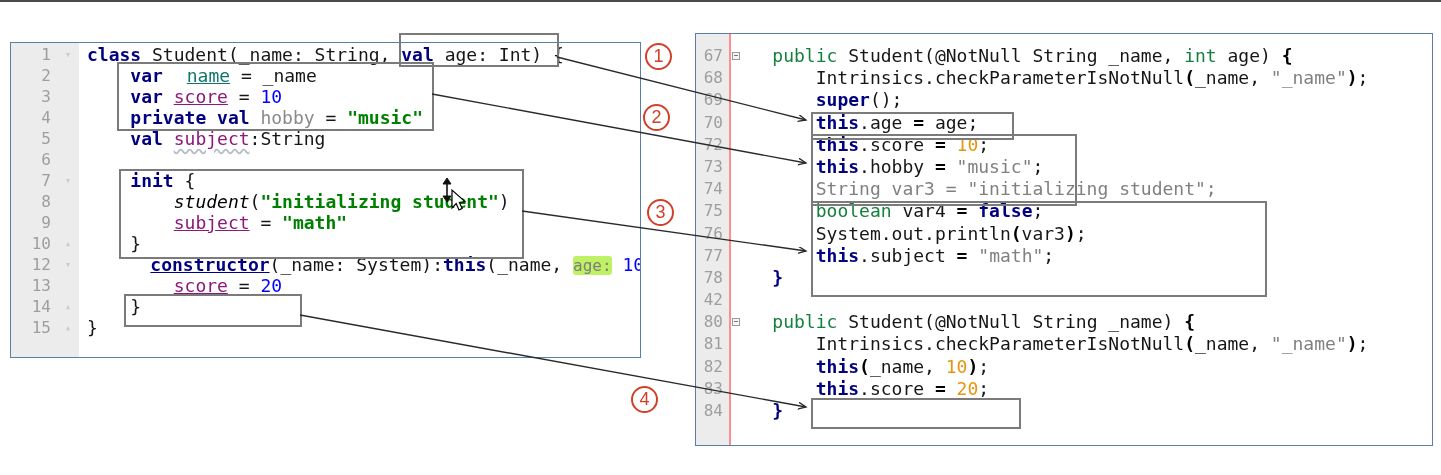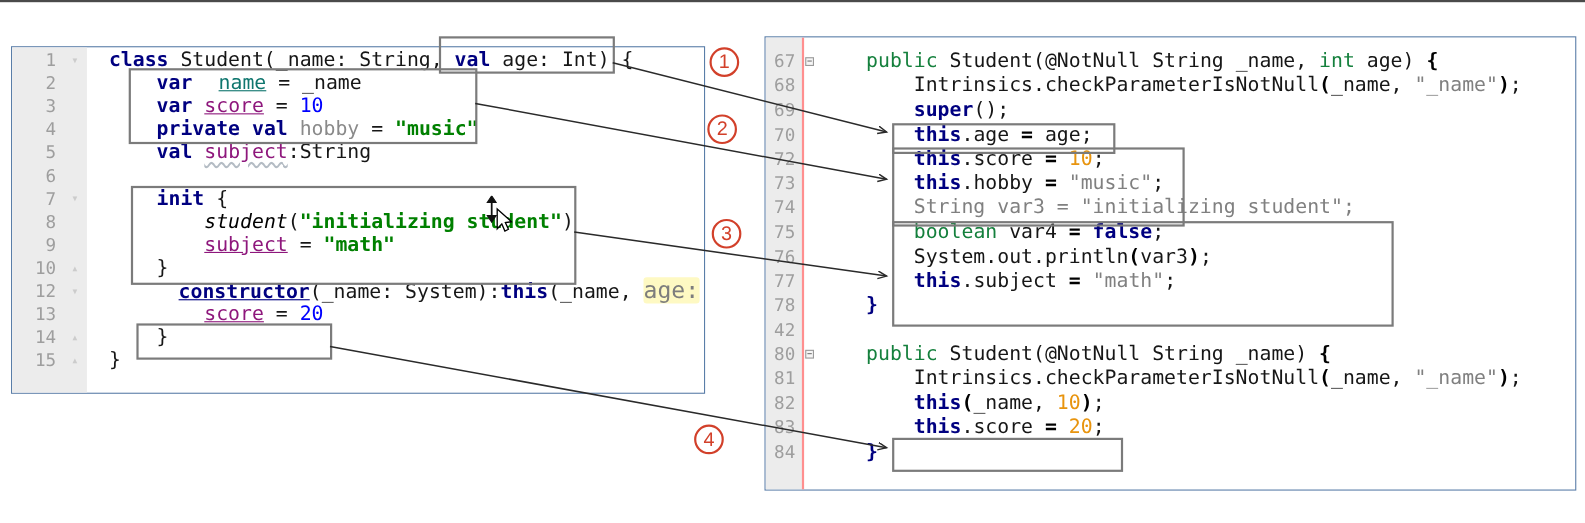--- a/index.html
+++ b/index.html
@@ -13,44 +13,44 @@
   #right-panel{left:695px;top:33px;width:736px;height:411px;font-size:18px;}
   .gutter-bg{position:absolute;left:0;top:0;bottom:0;background:#ececec;z-index:0;}
   #left-panel .gutter-bg{width:68px;}
   #right-panel .gutter-bg{width:33px;}
   .red-guide{position:absolute;top:0;bottom:0;width:2px;background:#ff8f8f;z-index:1;}
   .rows{position:relative;z-index:2;}
   #left-panel .rows{padding-top:1px;}
   #right-panel .rows{padding-top:11px;}
   .row{display:flex;white-space:pre;position:relative;}
   #left-panel .row{height:21px;line-height:21px;}
-  #right-panel .row{height:22.2px;line-height:22.2px;gap:15px;}
+  #right-panel .row{height:22.2px;line-height:22.2px;}
   .ln{flex:none;text-align:right;color:#9e9e9e;font-size:16px;}
   #left-panel .ln{width:40px;padding-right:6px;}
   #right-panel .ln{width:27px;padding-right:4px;}
   .fold{flex:none;width:22px;text-align:center;color:#cccccc;font-size:11px;}
   .code{flex:1;}
-  #left-panel .code{padding-left:20px;}
+  #left-panel .code{padding-left:8px;}
   #right-panel .code{padding-left:2px;}
   .fold-minus{position:absolute;left:36px;top:7px;width:8px;height:8px;border:1px solid #9a9a9a;
     background:#f6f6f6;box-sizing:border-box;}
   .fold-minus::after{content:"";position:absolute;left:1px;right:1px;top:2px;height:1px;background:#777;}
   
   .pl{color:#161616;}
   .kw{color:#000080;font-weight:bold;}
   .kwu{color:#000080;font-weight:bold;text-decoration:underline;margin-left:20px;}
   .kwb{color:#000080;font-weight:bold;}
   .prop{color:#8e177c;text-decoration:underline;}
   .pgray{color:#0f766e;text-decoration:underline;margin-left:13px;}
   .gval{color:#8a8a8a;}
   .propw{color:#8e177c;text-decoration:underline wavy #b4bcc4;text-underline-offset:3px;}
   .str{color:#008000;font-weight:bold;}
   .num{color:#0000ff;}
   .ital{color:#000000;font-style:italic;}
-  .hint{color:#7d7d7d;background:#fef9c3;border-radius:3px;font-size:21px;}
+  .hint{color:#7d7d7d;background:#bef264;border-radius:3px;font-size:16px;}
   .mag{color:#15803d;}
   .org{color:#e8940e;}
   .gstr{color:#808080;}
   .b{color:#000000;font-weight:bold;}
   
   .hl-box{position:absolute;border:2px solid #7b7b7b;background:transparent;pointer-events:none;z-index:5;}
   #boxA{left:399px;top:33px;width:156px;height:30px;}
   #boxB{left:117px;top:62px;width:313px;height:65px;}
   #boxC{left:119px;top:169px;width:401px;height:86px;}
   #boxD{left:124px;top:294px;width:174px;height:29px;}

